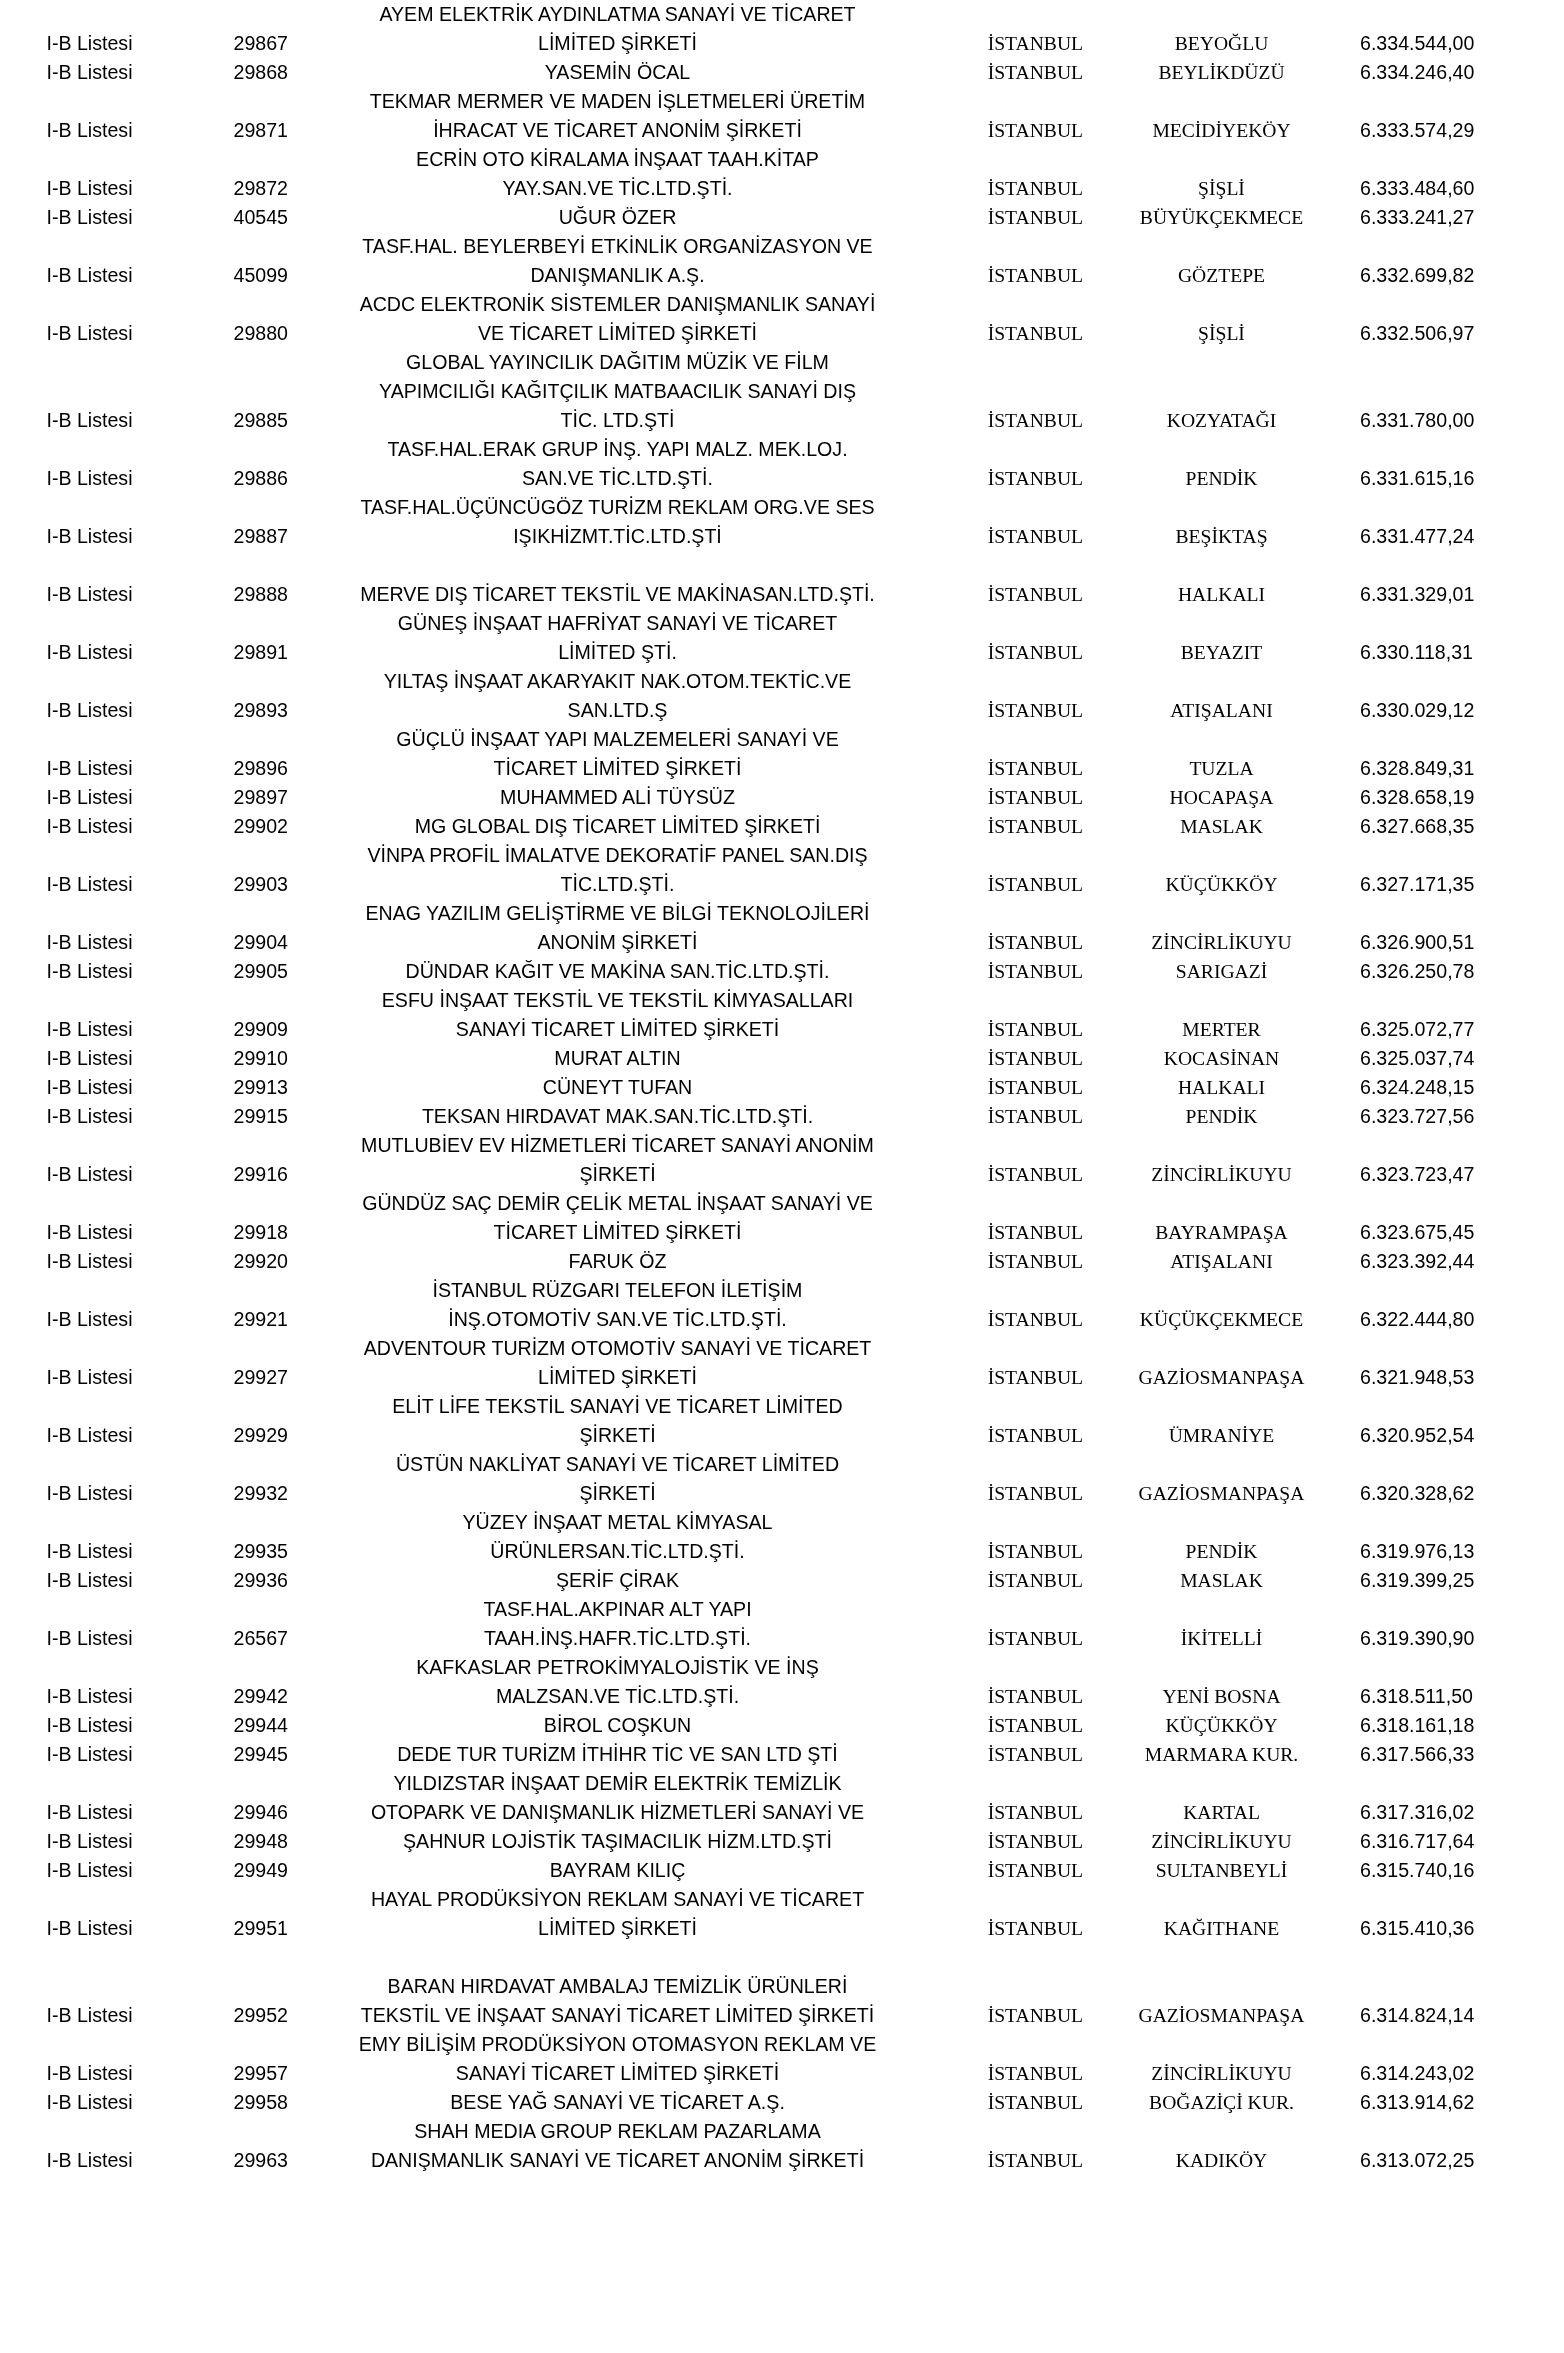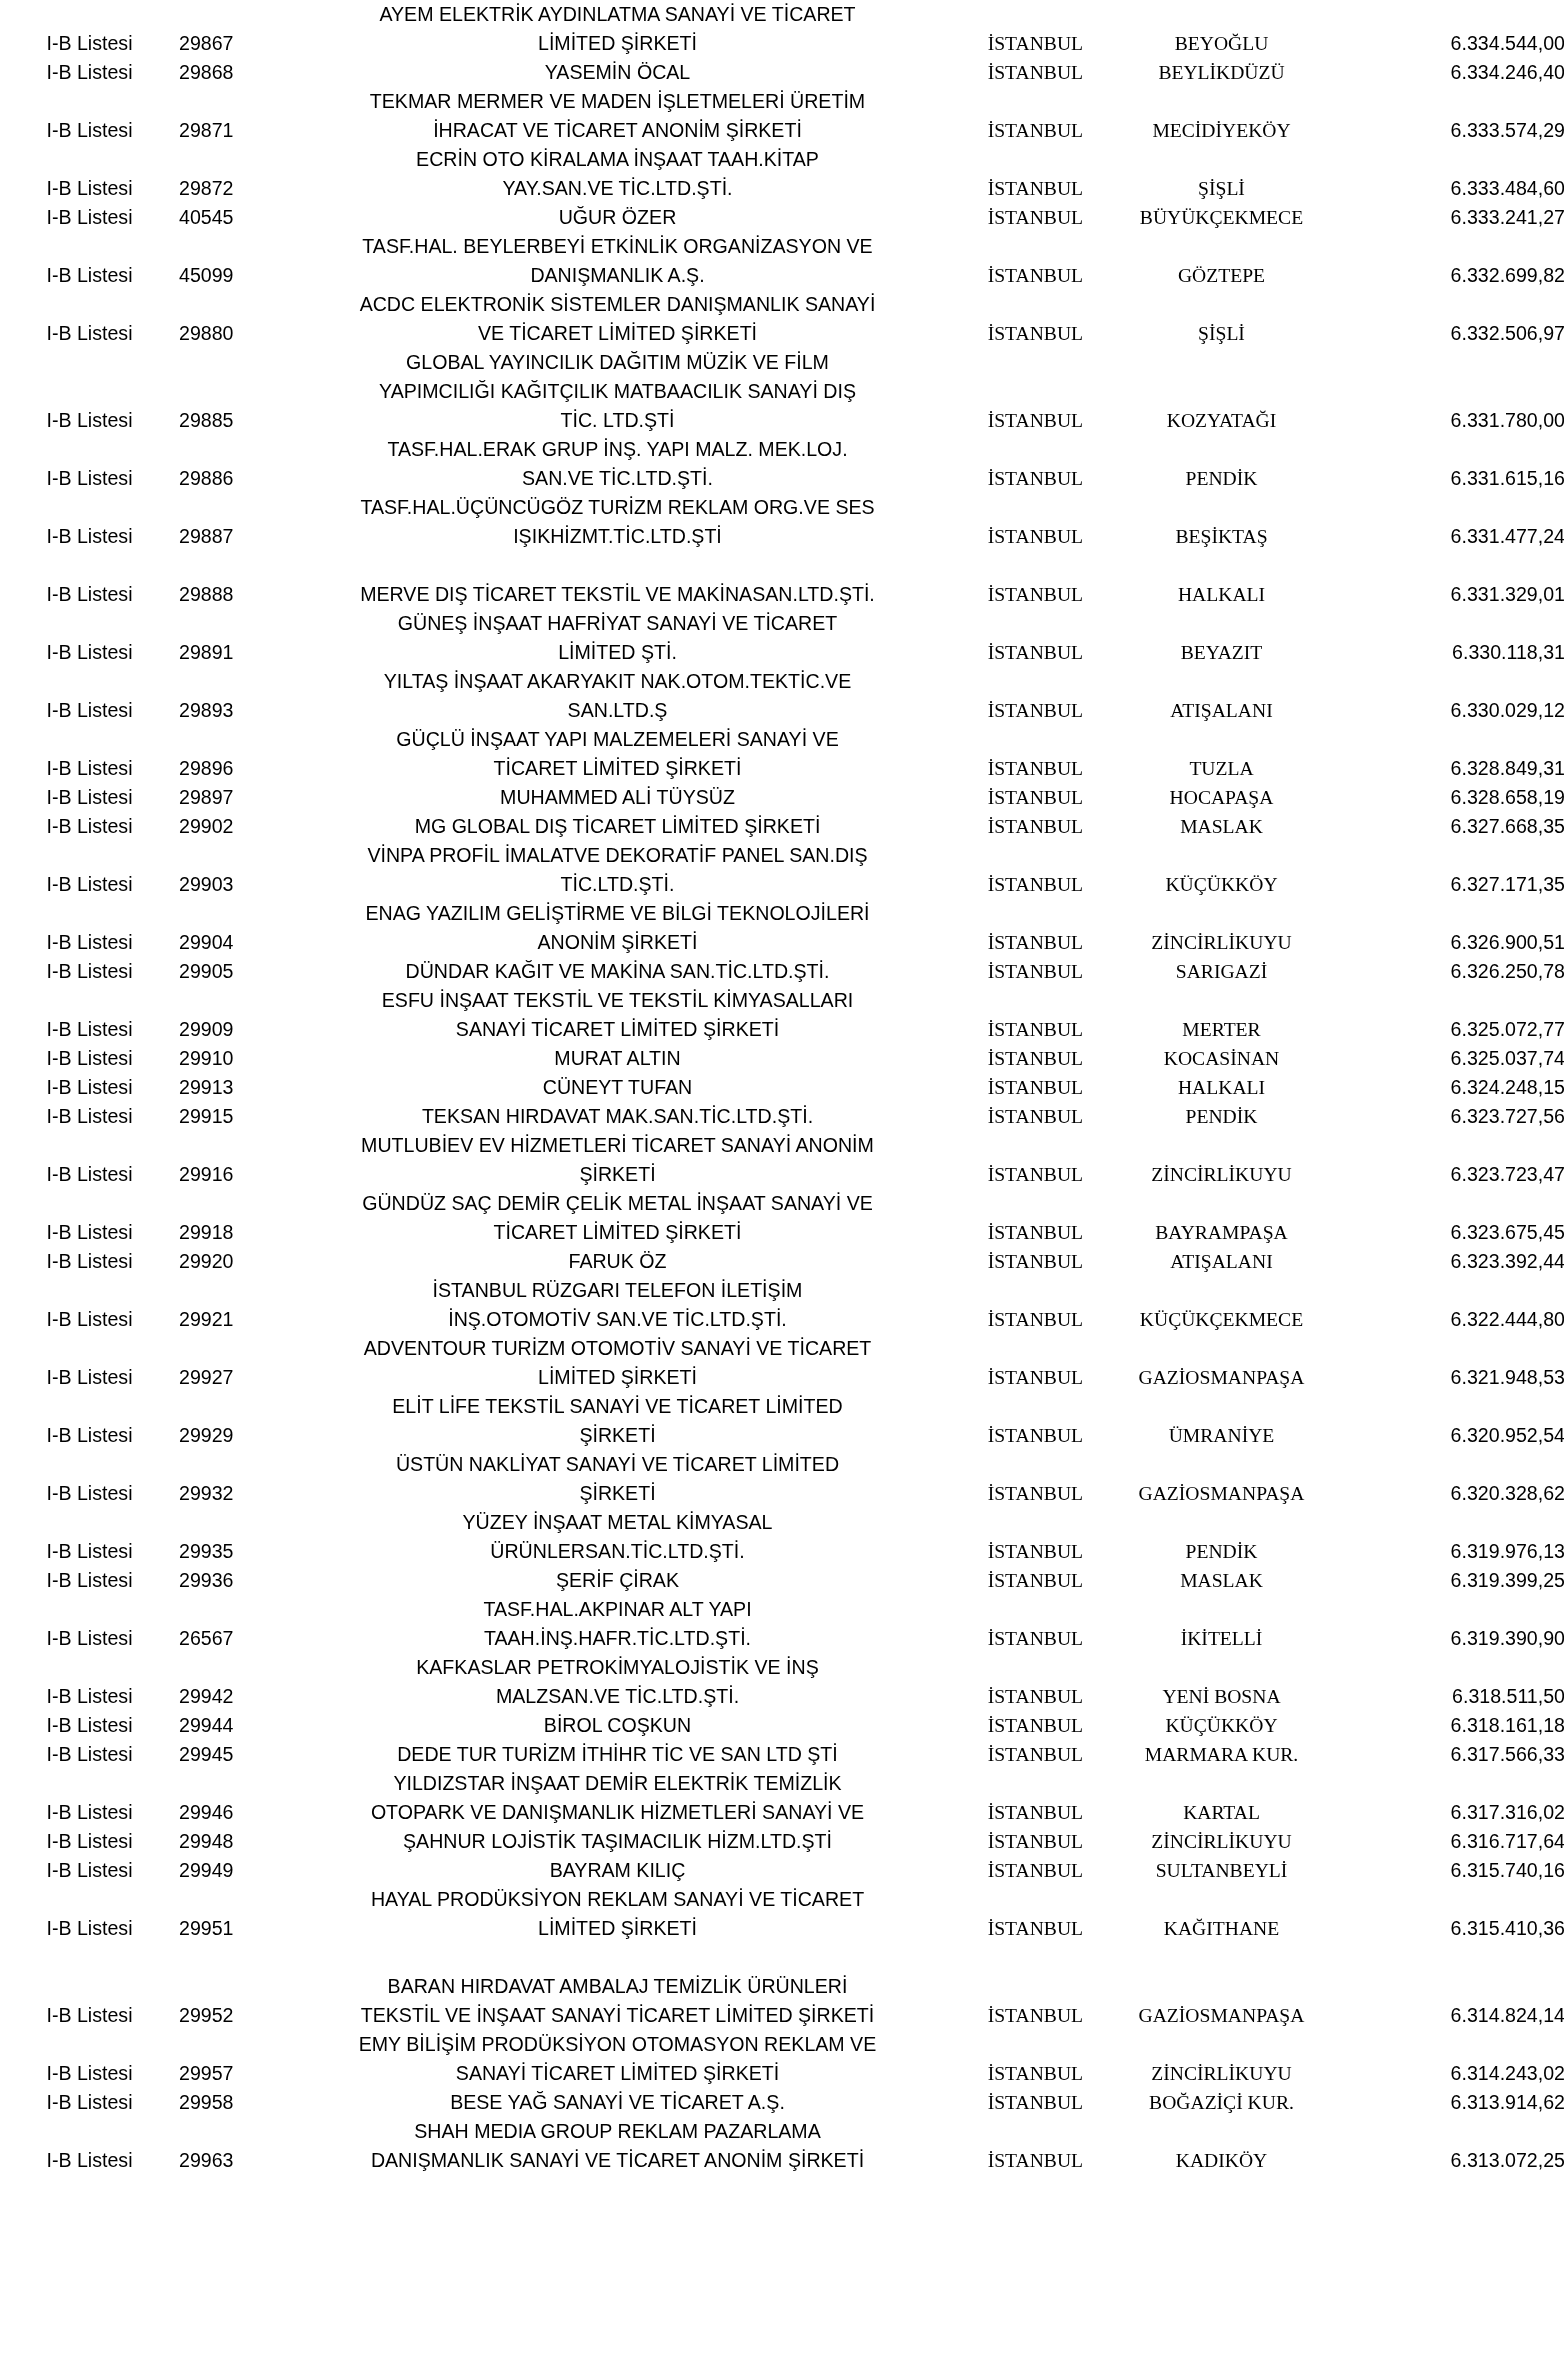--- a/index.html
+++ b/index.html
@@ -40,38 +40,37 @@
     margin: 0;
     vertical-align: bottom;
     white-space: nowrap;
     overflow: visible;
   }
   .cell-list {
     padding-left: 1.5px;
     text-align: center;
   }
   .cell-seq {
-    text-align: left;
+    text-align: right;
     padding-right: 7px;
   }
   .cell-name {
     text-align: center;
   }
   .cell-prov {
     text-align: right;
     padding-left: 3.1px;
     font-family: Liberation Serif, serif;
   }
   .cell-dist {
     text-align: center;
     padding-left: 1.5px;
     font-family: Liberation Serif, serif;
   }
   .cell-amt {
-    text-align: right;
     padding-right: 25px;
   }
 
   
   .namewrap {
     display: block;
   }
   .namewrap .nline {
     display: block;
     height: 29px;

